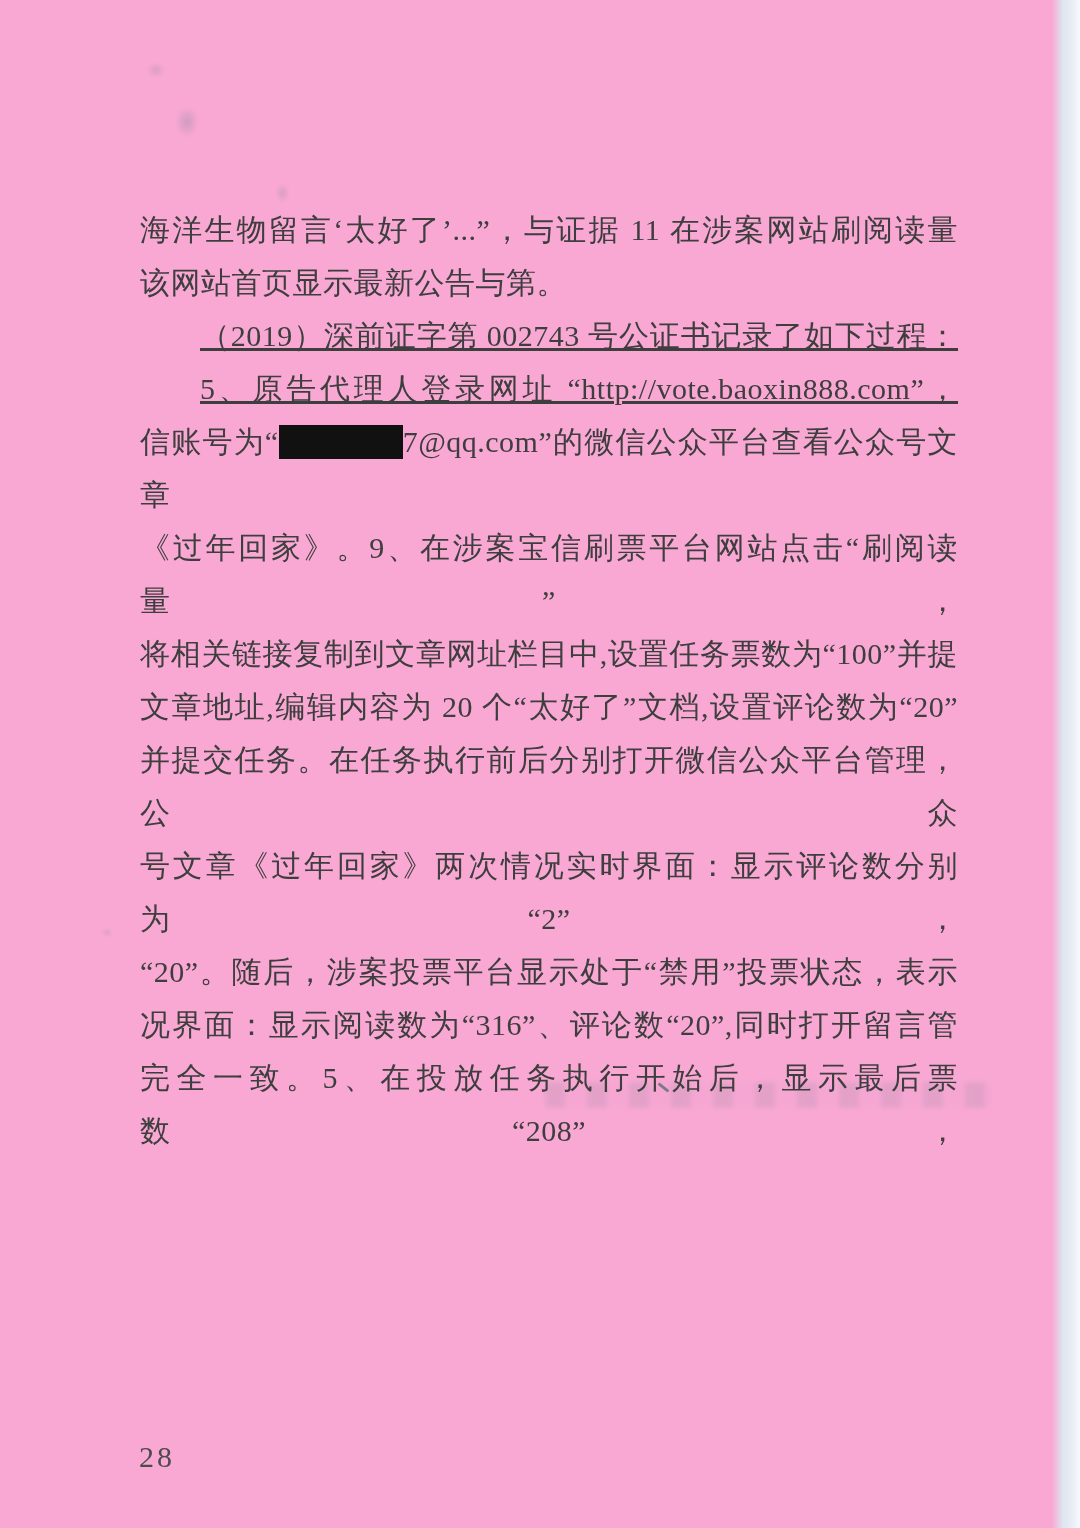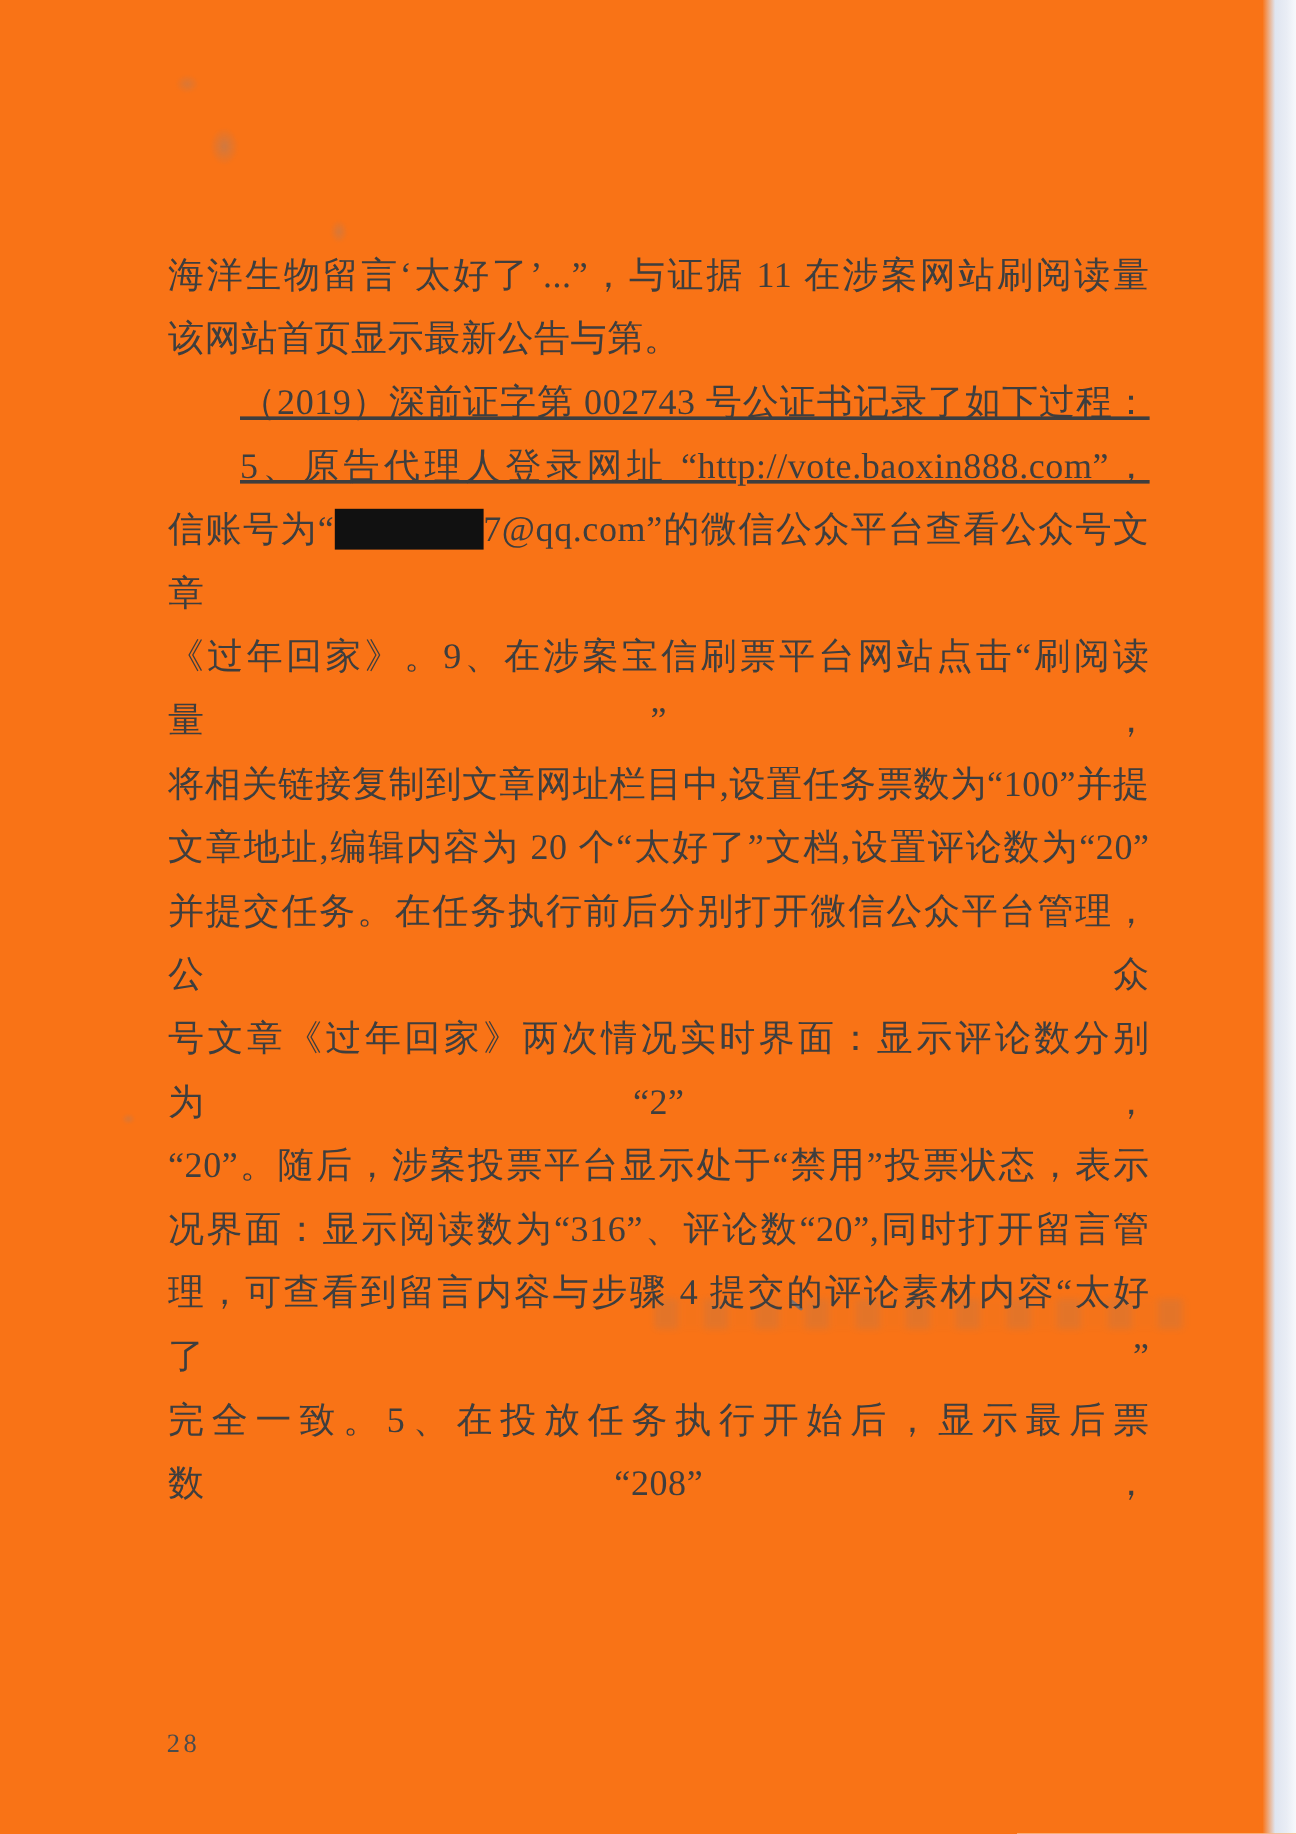--- a/index.html
+++ b/index.html
@@ -5,21 +5,21 @@
   html, body { margin: 0; padding: 0; }
   body {
     width: 1080px; height: 1528px;
     background: #ffffff;
     font-family: "Liberation Serif", "DejaVu Serif", serif;
     position: relative;
     overflow: hidden;
   }
   .page {
     position: absolute; inset: 0;
-    background: #f97316;
+    background: #f9a8d4;
   }
   
   .edge-band {
     position: absolute; top: 0; right: 0;
     width: 28px; height: 100%;
     background: linear-gradient(90deg,
       rgba(223,229,240,0) 0%,
       #dfe5f0 38%,
       #e9edf5 72%,
       #f7f9fc 100%);
@@ -35,21 +35,21 @@
   .line.fill { text-align-last: justify; }
   .line.indent { text-indent: 2em; text-decoration: underline; }
   .redact {
     display: inline-block;
     width: 124px; height: 34px;
     background: #111;
     vertical-align: -7px;
   }
   .page-number {
     position: absolute; left: 139px; top: 1440px;
-    font-size: 22px; color: #4c4c4c; letter-spacing: 3px;
+    font-size: 30px; color: #4c4c4c; letter-spacing: 3px;
   }
   
   .smudge {
     position: absolute;
     background: radial-gradient(ellipse at center, rgba(125,133,150,0.45), rgba(125,133,150,0) 70%);
     filter: blur(1px);
   }
   .smudge-a { left: 146px; top: 62px; width: 20px; height: 16px; opacity: .55; }
   .smudge-b { left: 175px; top: 106px; width: 24px; height: 32px; opacity: .75; }
   .smudge-c { left: 275px; top: 183px; width: 15px; height: 20px; opacity: .6; }
@@ -91,20 +91,19 @@
       <div class="line indent fill">（2019）深前证字第 002743 号公证书记录了如下过程：</div>
       <div class="line indent fill">5、原告代理人登录网址 “http://vote.baoxin888.com”，</div>
       <div class="line fill">信账号为“<span class="redact"></span>7@qq.com”的微信公众平台查看公众号文章</div>
       <div class="line fill">《过年回家》。9、在涉案宝信刷票平台网站点击“刷阅读量”，</div>
       <div class="line fill">将相关链接复制到文章网址栏目中,设置任务票数为“100”并提</div>
       <div class="line fill">文章地址,编辑内容为 20 个“太好了”文档,设置评论数为“20”</div>
       <div class="line fill">并提交任务。在任务执行前后分别打开微信公众平台管理，公众</div>
       <div class="line fill">号文章《过年回家》两次情况实时界面：显示评论数分别为“2”，</div>
       <div class="line fill">“20”。随后，涉案投票平台显示处于“禁用”投票状态，表示</div>
       <div class="line fill">况界面：显示阅读数为“316”、评论数“20”,同时打开留言管</div>
-      <div class="line fill">理，可查看到留言内容与步骤 4 提交的评论素材内容“太好了”</div>
       <div class="line fill">完全一致。5、在投放任务执行开始后，显示最后票数“208”，</div>
     </div>
 
   <div class="page-number">28</div>
 
   <div class="edge-band"></div>
 </div>
 
 </body></html>

